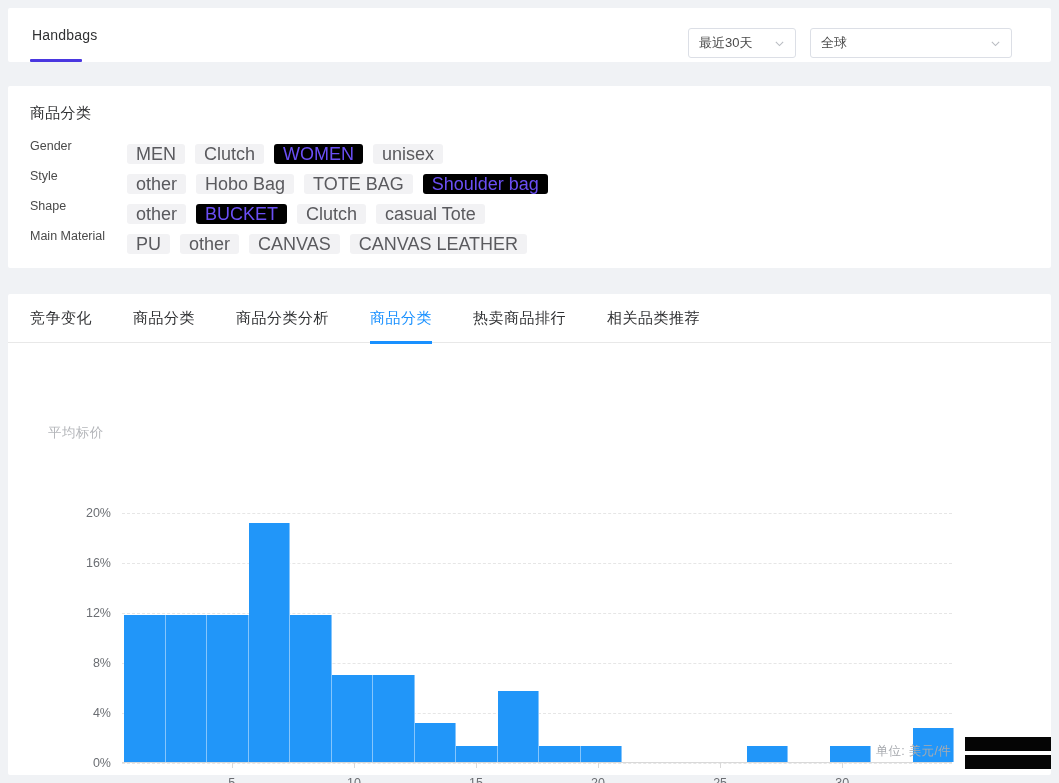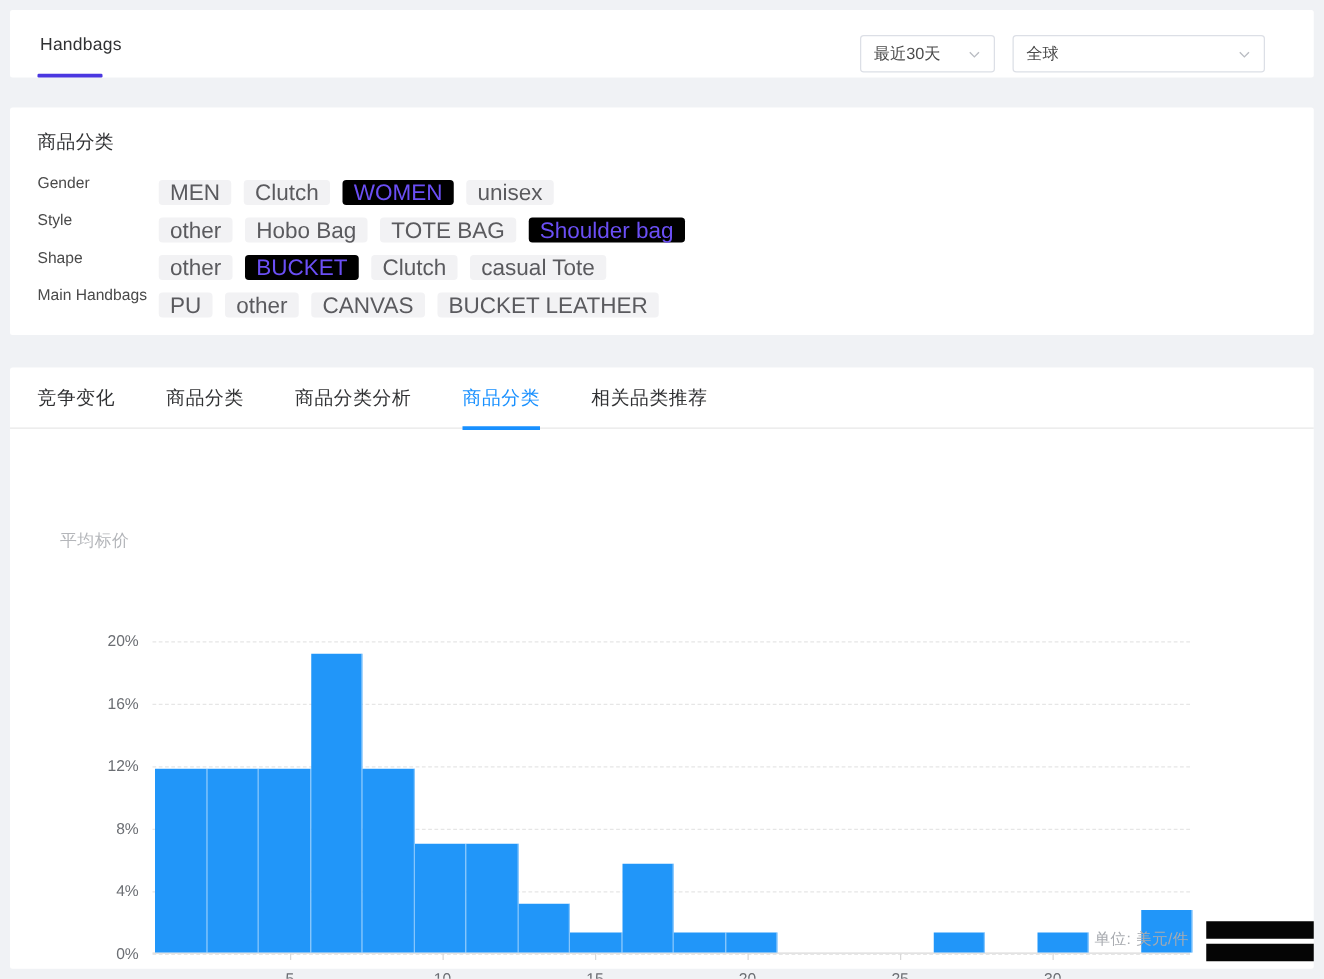--- a/index.html
+++ b/index.html
@@ -176,37 +176,38 @@
         <div class="frow">
           <div class="flabel">Shape</div>
           <div class="chips">
             <div class="chip">other</div>
             <div class="chip sel">BUCKET</div>
             <div class="chip">Clutch</div>
             <div class="chip">casual Tote</div>
           </div>
         </div>
         <div class="frow">
-          <div class="flabel">Main Handbags</div>
+          <div class="flabel">Main Material</div>
           <div class="chips">
             <div class="chip">PU</div>
             <div class="chip">other</div>
             <div class="chip">CANVAS</div>
-            <div class="chip">BUCKET LEATHER</div>
+            <div class="chip">CANVAS LEATHER</div>
           </div>
         </div>
       </div>
   </div>
 
   <div class="tabs-card">
     <div class="tabbar" id="tabbar">
         <div class="tab">竞争变化</div>
         <div class="tab">商品分类</div>
         <div class="tab">商品分类分析</div>
         <div class="tab active">商品分类</div>
+        <div class="tab">热卖商品排行</div>
         <div class="tab">相关品类推荐</div>
       </div>
 
     <div class="chart-wrap">
       <div class="chart-sub">平均标价</div>
 
       <div class="plot" id="plot">
         <div class="axis-x"></div>
       <div class="gridline" style="top: 275px;"></div>
           <div class="ylabel" style="top: 275px;">0%</div>

